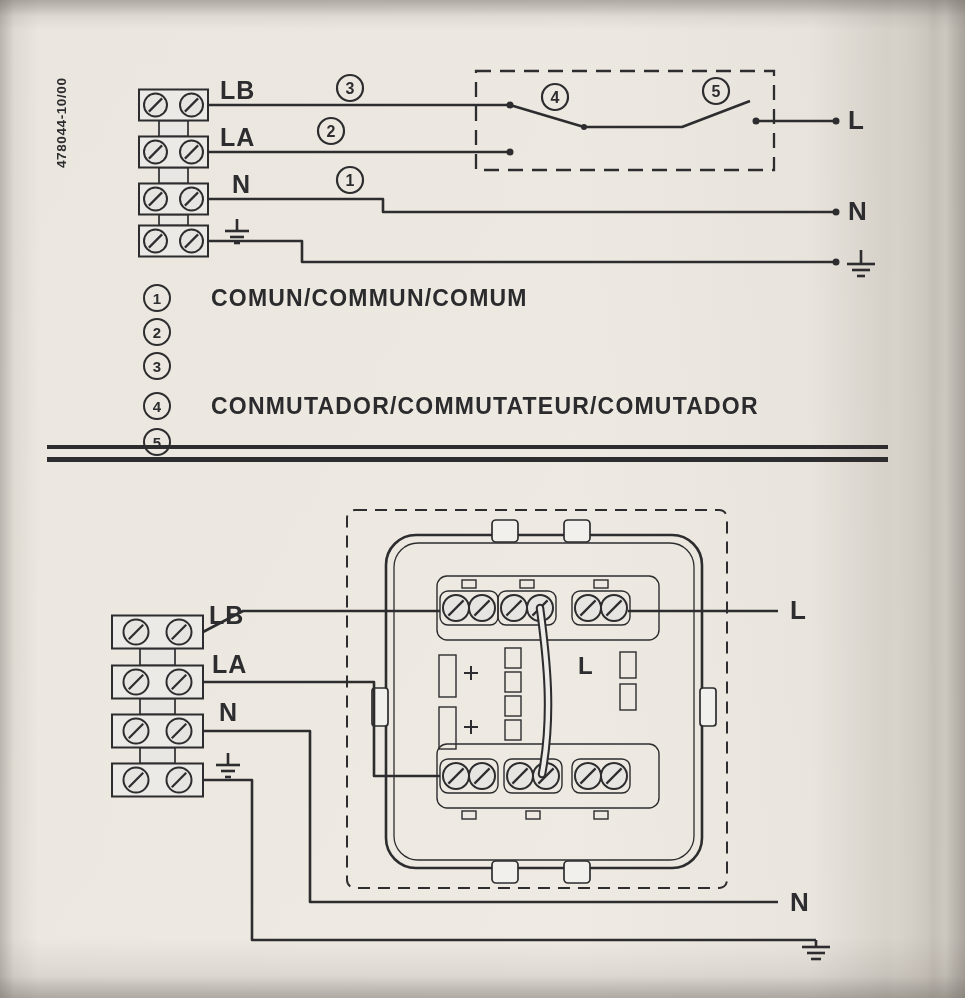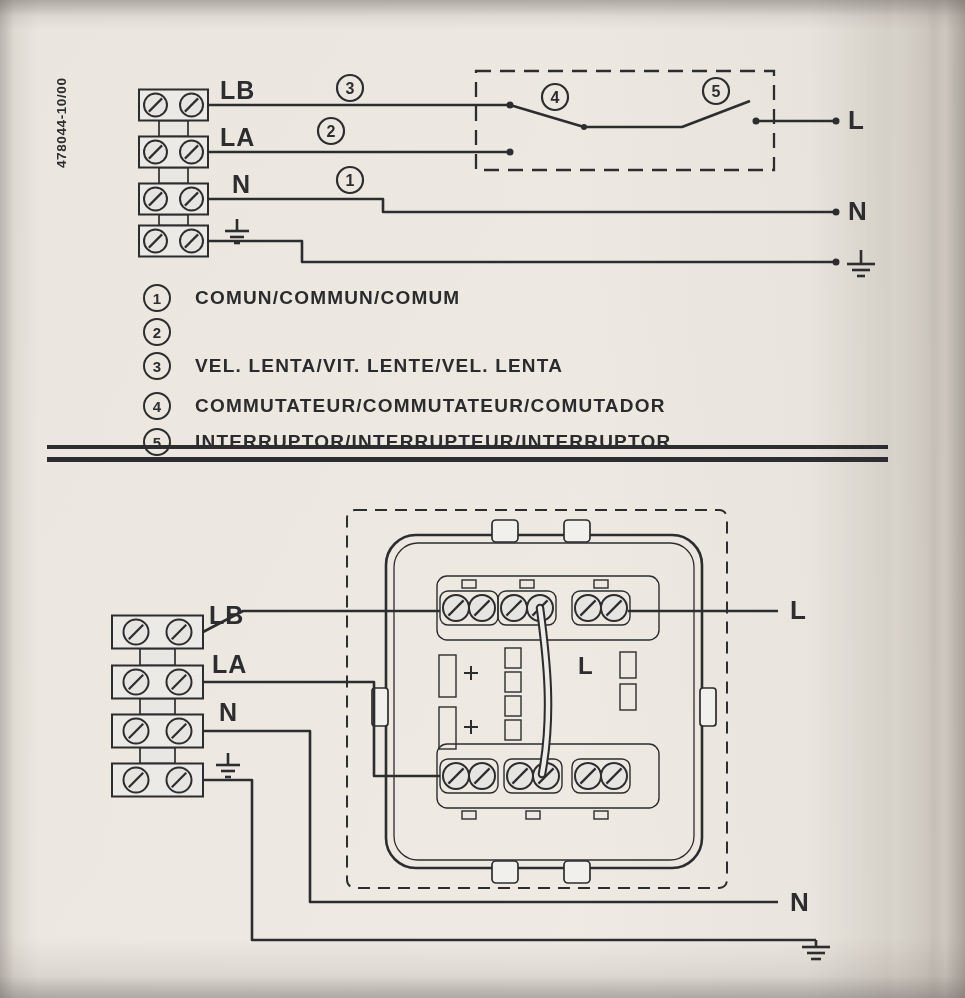--- a/index.html
+++ b/index.html
@@ -51,21 +51,21 @@
   
   .legend{position:absolute;left:143px;top:284px;}
   .legend-row{display:flex;align-items:center;margin-bottom:6px;}
   .legend-row:nth-child(3){margin-bottom:12px;}
   .legend-row:nth-child(4){margin-bottom:8px;}
   .lnum{
     width:24px;height:24px;border:2.3px solid #2d2d2f;border-radius:50%;
     display:flex;align-items:center;justify-content:center;
     font-size:15px;font-weight:700;color:#2d2d2f;flex:0 0 auto;
   }
-  .ltext{margin-left:24px;font-size:19px;font-weight:700;color:#2b2b2d;letter-spacing:1.2px;white-space:nowrap;}
+  .ltext{margin-left:40px;font-size:23px;font-weight:700;color:#2b2b2d;letter-spacing:1.2px;white-space:nowrap;}
 
   .sep{position:absolute;left:47px;width:841px;background:#2d2d2f;}
   .sep.s1{top:445px;height:4px;}
   .sep.s2{top:457px;height:5px;}
 
   .partnum{
     position:absolute;left:54px;top:168px;
     transform:rotate(-90deg);transform-origin:0 0;
     font-size:13.5px;font-weight:700;color:#2d2d2f;letter-spacing:.6px;white-space:nowrap;
   }
@@ -172,29 +172,27 @@
 <div class="legend">
   <div class="legend-row">
     <span class="lnum">1</span>
     <span class="ltext">COMUN/COMMUN/COMUM</span>
   </div>
   <div class="legend-row">
     <span class="lnum">2</span>
   </div>
   <div class="legend-row">
     <span class="lnum">3</span>
-    <span class="ltext">VEL. LENTA/VIT. LENTE/VEL. LENTA</span>
   </div>
   <div class="legend-row">
     <span class="lnum">4</span>
-    <span class="ltext">COMMUTATEUR/COMMUTATEUR/COMUTADOR</span>
+    <span class="ltext">CONMUTADOR/COMMUTATEUR/COMUTADOR</span>
   </div>
   <div class="legend-row">
     <span class="lnum">5</span>
-    <span class="ltext">INTERRUPTOR/INTERRUPTEUR/INTERRUPTOR</span>
   </div>
 </div>
 
 <div class="sep s1"></div>
 <div class="sep s2"></div>
 
 <svg class="abs" style="left:0;top:470px" width="965" height="528" viewBox="0 0 965 528">
 
   <rect x="347" y="40" width="380" height="378" rx="8" class="dashbox2"></rect>
 

